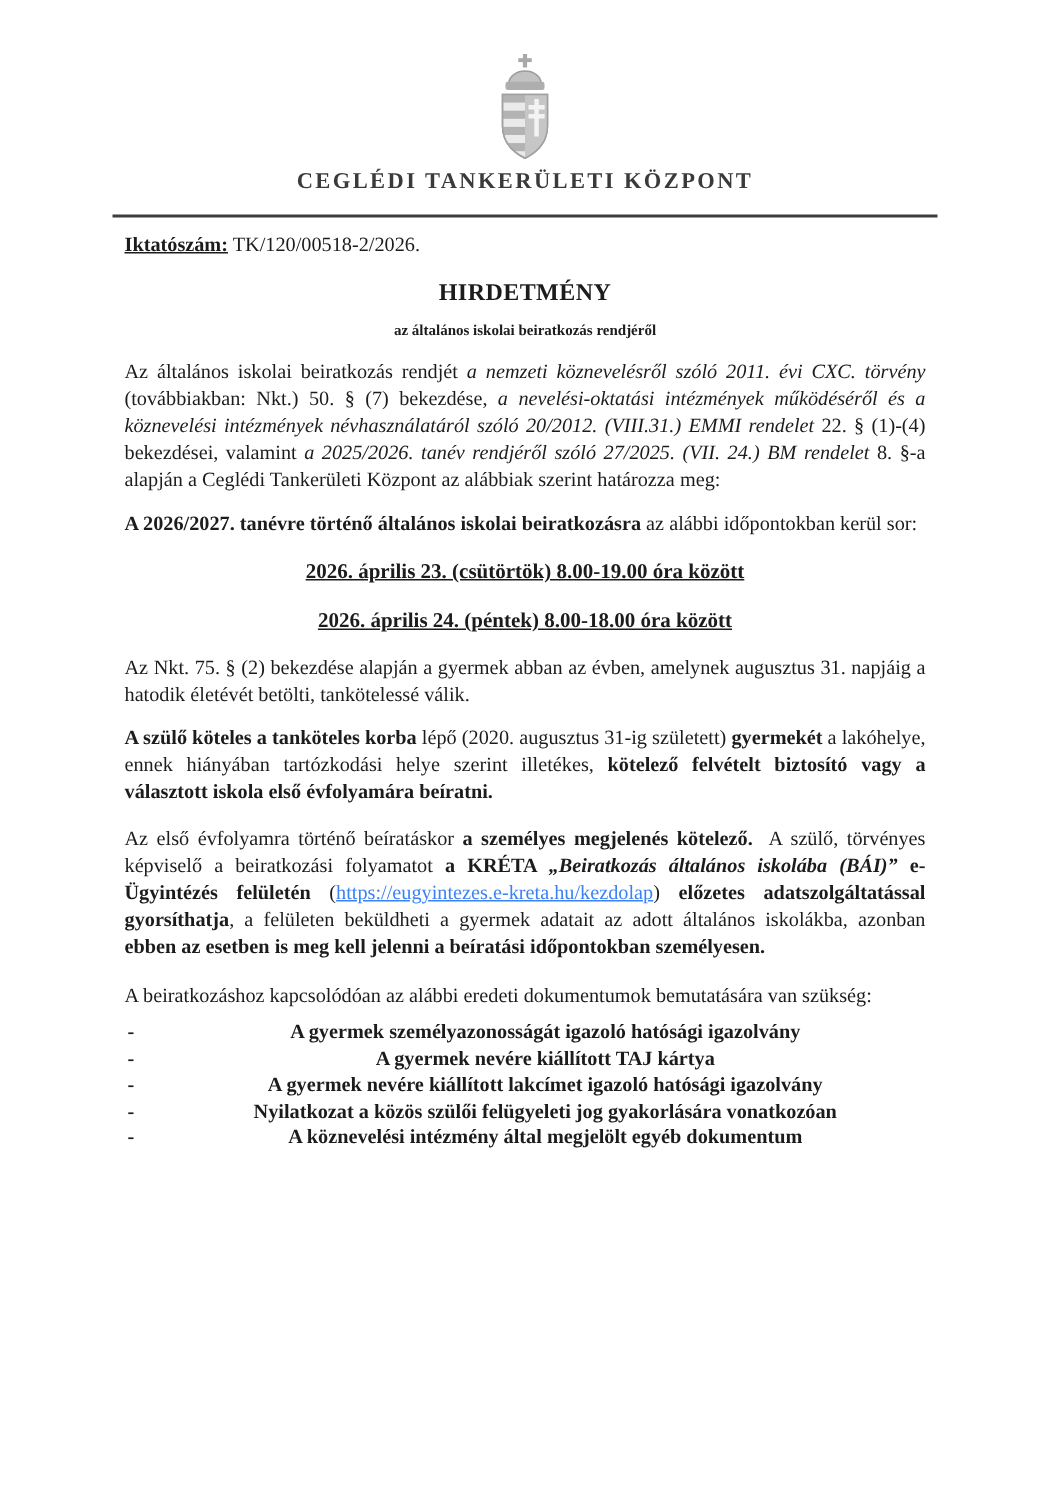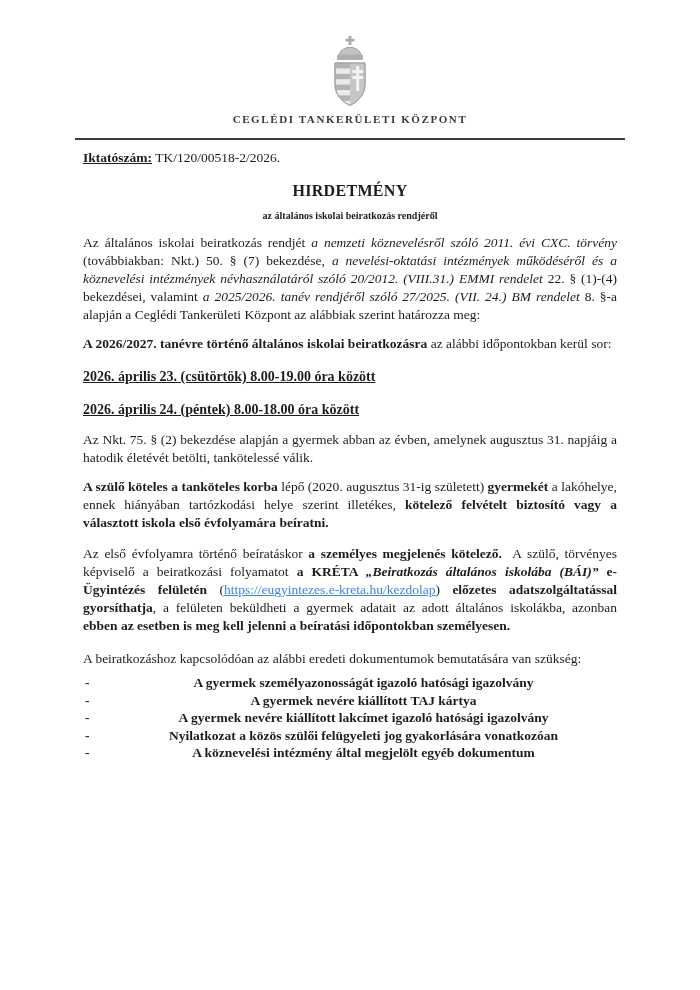--- a/index.html
+++ b/index.html
@@ -2,35 +2,35 @@
 <html><head>
 <meta charset="utf-8">
 <style>
   html,body{margin:0;padding:0;background:#ffffff;}
   .page{
     width:700px;height:990px;background:#ffffff;position:relative;overflow:hidden;
     font-family:"Liberation Serif", serif;color:#1c1c1c;
   }
   .crest{display:block;margin:36px auto 5px auto;}
   .org{
-    text-align:center;font-size:11px;font-weight:bold;letter-spacing:1.6px;
+    text-align:center;font-size:15px;font-weight:bold;letter-spacing:1.6px;
     color:#3a3a3a;margin:0;font-family:"Liberation Serif", serif;
   }
   .content{padding:0 83px;}
   .rule{height:0;border-top:2px solid #3d3d3d;margin:13px -8px 0 -8px;}
   .ref{margin:9px 0 0 0;font-size:13.5px;line-height:18px;}
   .u{text-decoration:underline;font-weight:bold;}
   .b{font-weight:bold;}
   .i{font-style:italic;}
   .title{text-align:center;font-weight:bold;font-size:16px;margin:15px 0 0 0;letter-spacing:.3px;}
   .subtitle{text-align:center;font-weight:bold;font-size:10px;margin:10px 0 0 0;}
   p.doc{font-size:13.5px;line-height:18px;text-align:justify;margin:11px 0 0 0;}
   p.mt13{margin-top:13px;} p.mt14{margin-top:14px;} p.mt15{margin-top:15px;}
   .dateline{
-    text-align:left;font-weight:bold;font-size:14px;line-height:17px;
+    text-align:center;font-weight:bold;font-size:14px;line-height:17px;
     text-decoration:underline;margin:15px 0 0 0;
   }
   .dateline + .dateline{margin-top:16px;}
   .lnk{color:#3b82f6;text-decoration:underline;cursor:pointer;}
   .list{margin:6px 0 0 0;padding:0;list-style:none;font-size:13.5px;font-weight:bold;line-height:17.5px;}
   .list li{display:flex;align-items:flex-start;}
   .dash{flex:0 0 27px;padding-left:2px;box-sizing:border-box;}
   .itemtext{flex:1;text-align:center;}
 </style>
 </head>

